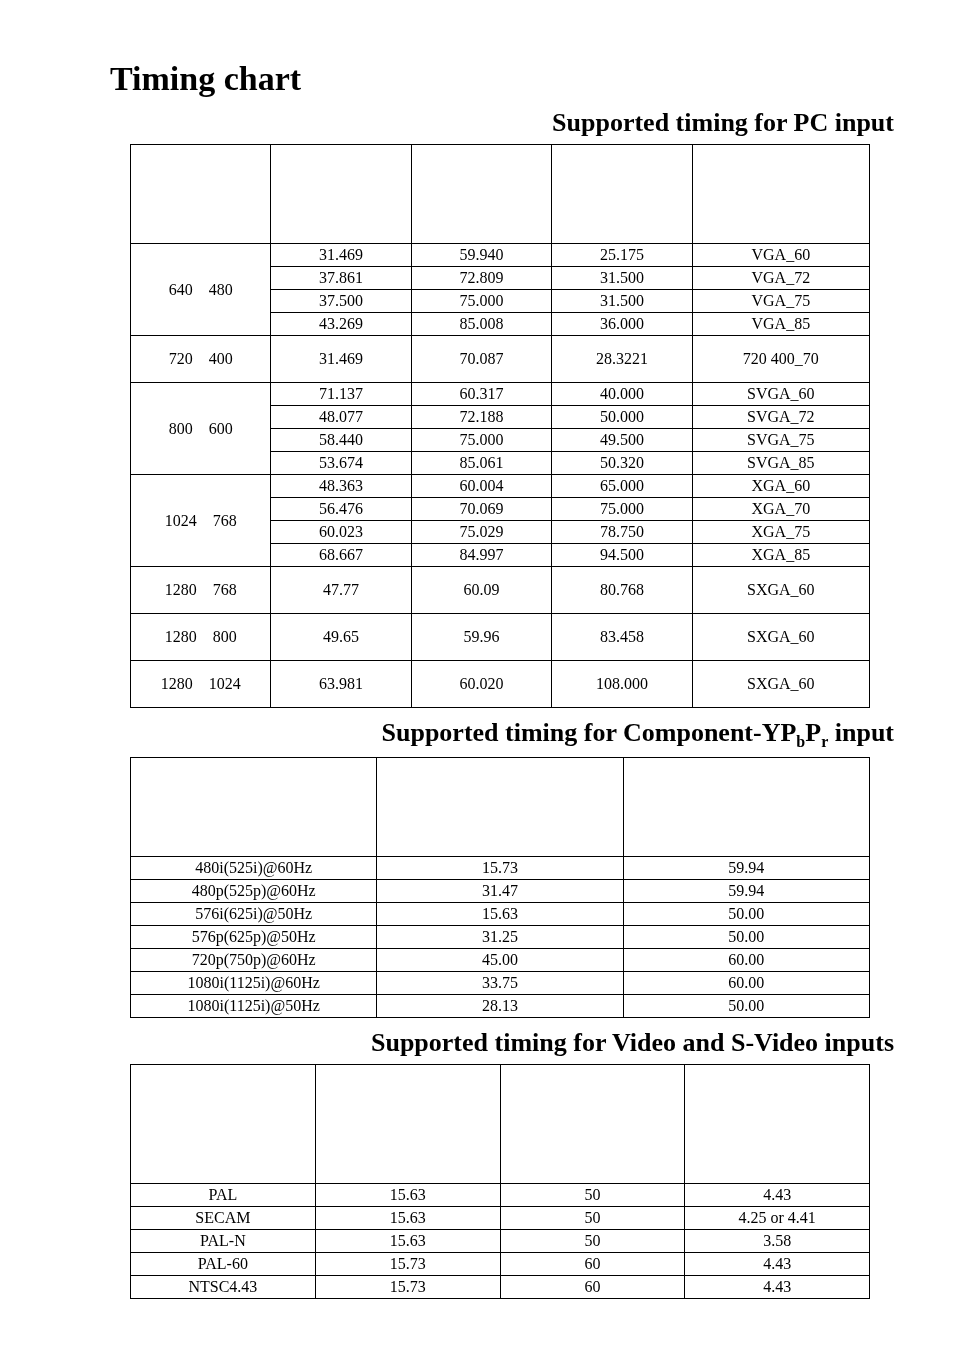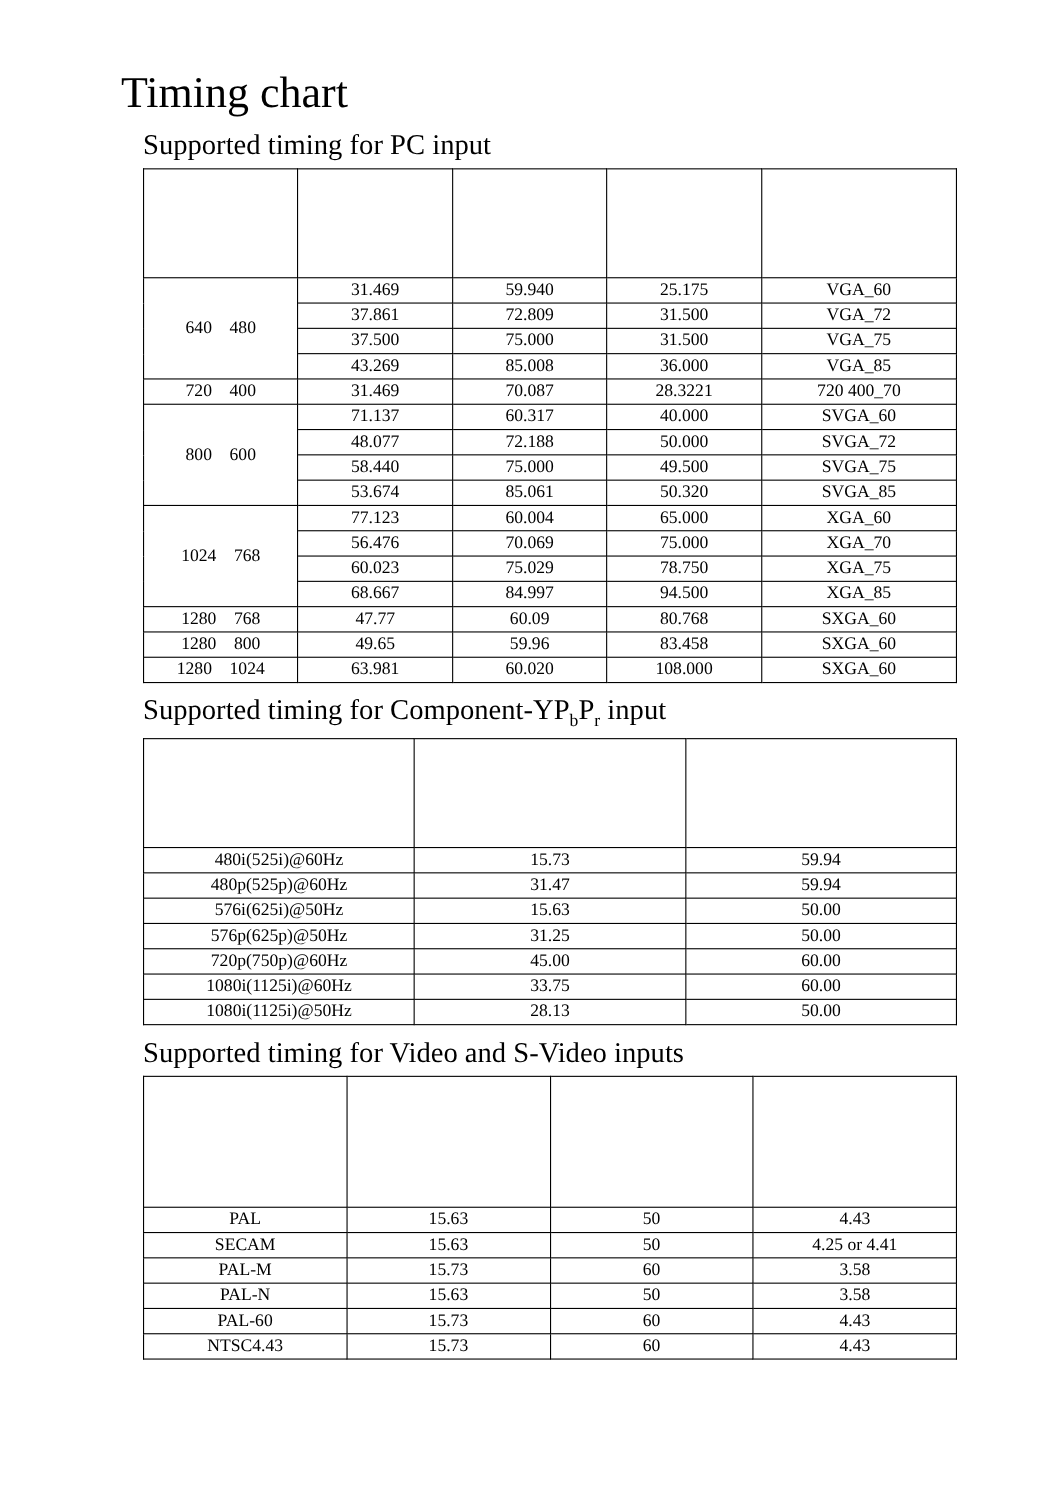--- a/index.html
+++ b/index.html
@@ -5,28 +5,29 @@
   body {
     margin: 0;
     padding: 60px 60px 60px 110px;
     font-family: Georgia, 'Times New Roman', serif;
     color: #000;
     background: #fff;
     width: 954px;
     box-sizing: border-box;
   }
   h1 {
-    font-size: 40px;
-    font-weight: normal;
+    font-size: 34px;
+    font-weight: bold;
     margin: 0 0 8px 0;
   }
   h2 {
     font-size: 26px;
-    font-weight: normal;
+    font-weight: bold;
     margin: 10px 0 6px 20px;
+    text-align: right;
   }
   h2 sub {
     font-size: 16px;
     vertical-align: sub;
   }
   table {
     border-collapse: collapse;
     margin-left: 20px;
     font-family: 'Times New Roman', Times, serif;
     font-size: 16px;
@@ -43,21 +44,21 @@
     padding: 14px 4px;
   }
   .header-row th {
     height: 70px;
     vertical-align: middle;
   }
   .header-row-tall th {
     height: 90px;
     vertical-align: middle;
   }
-  .res-cell span { display: inline-block; margin: 0 8px; text-align: right; }
+  .res-cell span { display: inline-block; margin: 12px 8px; text-align: right; }
 </style>
 </head>
 <body>
 
 <h1>Timing chart</h1>
 
 <h2>Supported timing for PC input</h2>
 <table>
   <colgroup>
     <col style="width:19%">
@@ -128,21 +129,21 @@
         <td>SVGA_75</td>
       </tr>
       <tr>
         <td>53.674</td>
         <td>85.061</td>
         <td>50.320</td>
         <td>SVGA_85</td>
       </tr>
       <tr>
         <td class="res-cell" rowspan="4"><span>1024</span><span>768</span></td>
-        <td>77.123</td>
+        <td>48.363</td>
         <td>60.004</td>
         <td>65.000</td>
         <td>XGA_60</td>
       </tr>
       <tr>
         <td>56.476</td>
         <td>70.069</td>
         <td>75.000</td>
         <td>XGA_70</td>
       </tr>
@@ -258,26 +259,20 @@
         <td>50</td>
         <td>4.43</td>
       </tr>
       <tr>
         <td>SECAM</td>
         <td>15.63</td>
         <td>50</td>
         <td>4.25 or 4.41</td>
       </tr>
       <tr>
-        <td>PAL-M</td>
-        <td>15.73</td>
-        <td>60</td>
-        <td>3.58</td>
-      </tr>
-      <tr>
         <td>PAL-N</td>
         <td>15.63</td>
         <td>50</td>
         <td>3.58</td>
       </tr>
       <tr>
         <td>PAL-60</td>
         <td>15.73</td>
         <td>60</td>
         <td>4.43</td>

